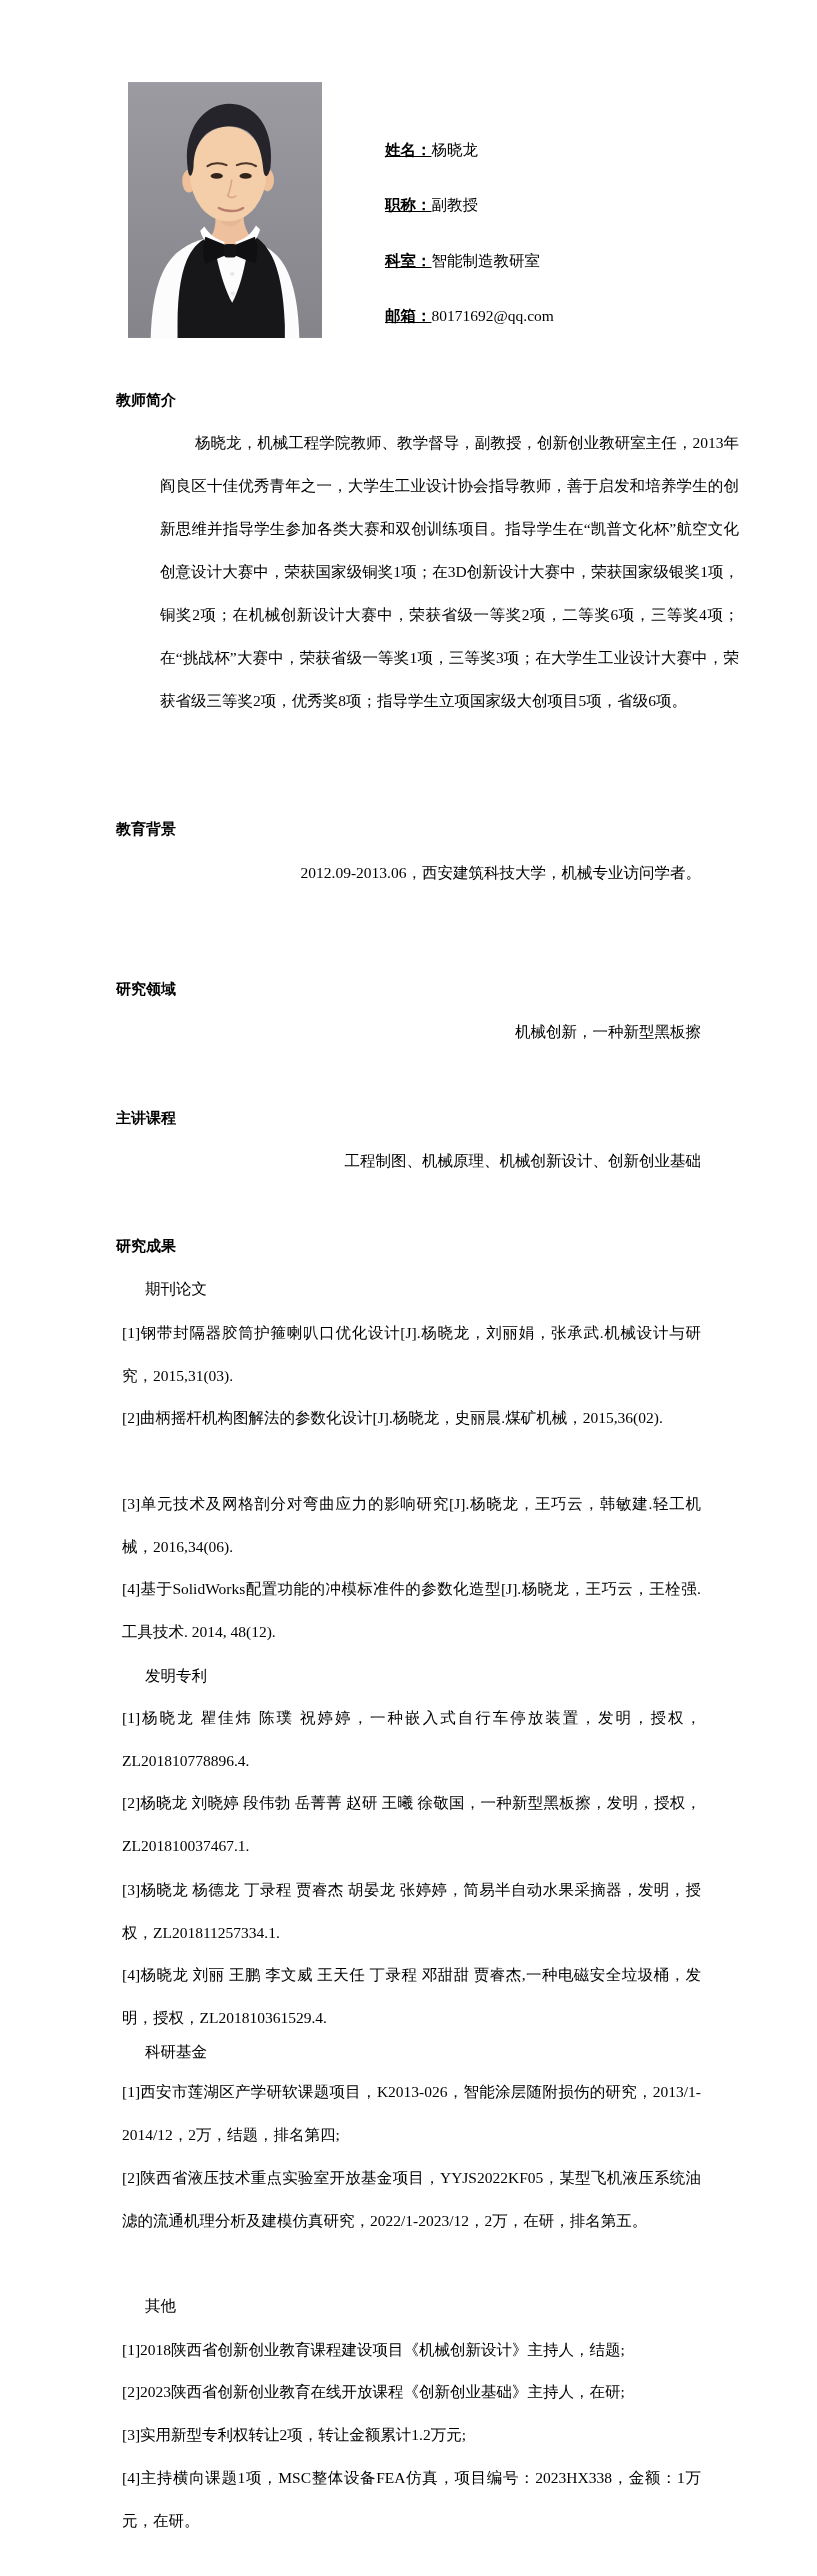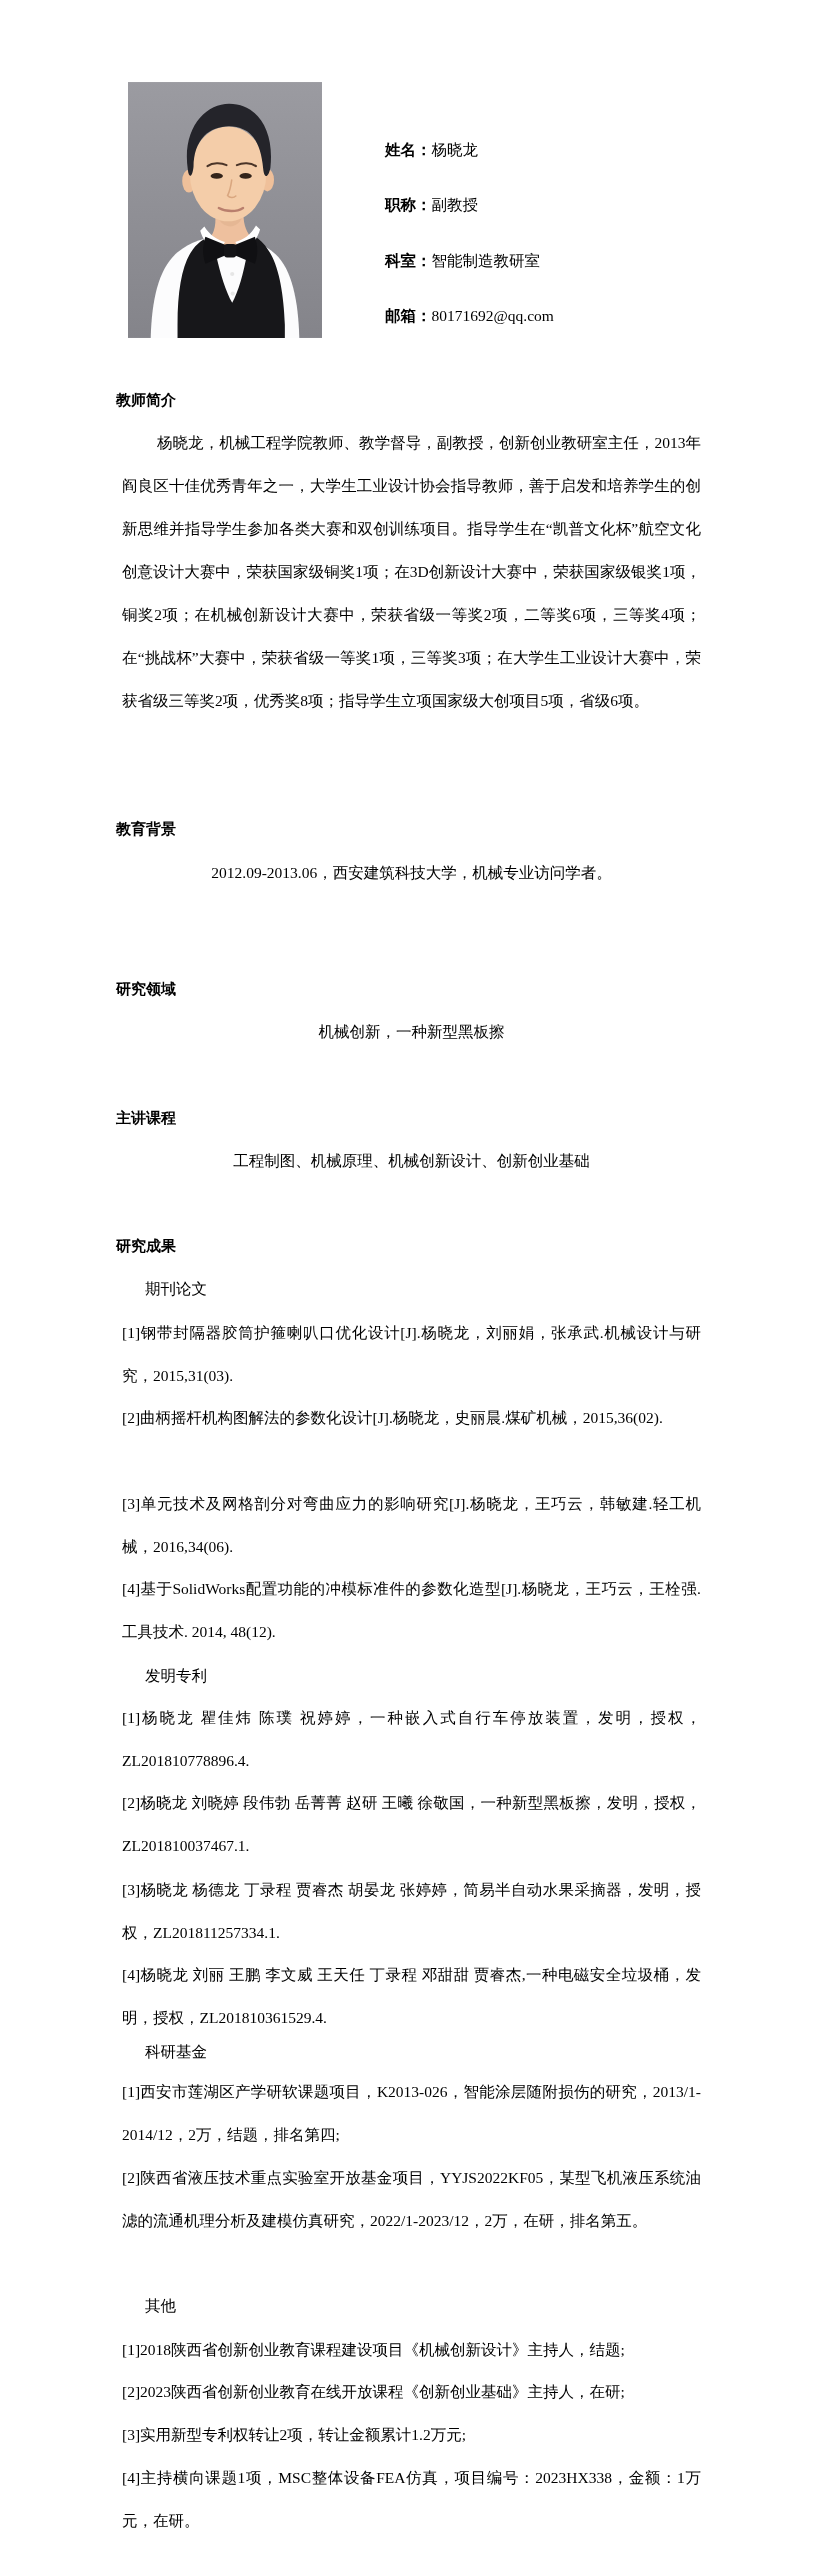--- a/index.html
+++ b/index.html
@@ -2,28 +2,28 @@
 <html style="font-size:8.2px"><head>
 <meta charset="utf-8">
 <style>
   html,body{margin:0;padding:0;}
   body{
     width:818px;height:2611px;position:relative;background:#ffffff;color:#000;
     font-family:"Liberation Serif","DejaVu Serif",serif;overflow:hidden;
   }
   .abs{position:absolute;left:122px;width:579px;}
   .body-text{font-size:15.5px;line-height:43px;text-align:justify;}
-  .one-line{font-size:15.5px;line-height:43px;white-space:nowrap;text-align:center;}
+  .one-line{font-size:15.5px;line-height:43px;white-space:nowrap;text-align:right;}
   .heading{position:absolute;left:116px;font-size:15px;line-height:43px;font-weight:700;white-space:nowrap;}
   .sub-label{position:absolute;left:145px;font-size:15.5px;line-height:43px;white-space:nowrap;}
-  .indent{text-indent:35px;}
+  .indent{text-indent:35px;margin-left:38px;}
   .photo-box{position:absolute;left:128px;top:82px;width:194px;height:256px;}
   .photo-box svg{display:block;width:194px;height:256px;}
   .info-row{position:absolute;left:385px;font-size:15.5px;line-height:43px;white-space:nowrap;}
-  .info-label{font-weight:700;}
+  .info-label{font-weight:700;text-decoration:underline;}
   .info-value{font-weight:400;margin-top:28px;}
 </style>
 </head>
 <body>
 
 <div class="photo-box">
   <svg viewBox="0 0 376 496" xmlns="http://www.w3.org/2000/svg">
     <defs>
       <linearGradient id="bgg" x1="0" y1="0" x2="0" y2="1">
         <stop offset="0" stop-color="#9b9ba1"></stop>

